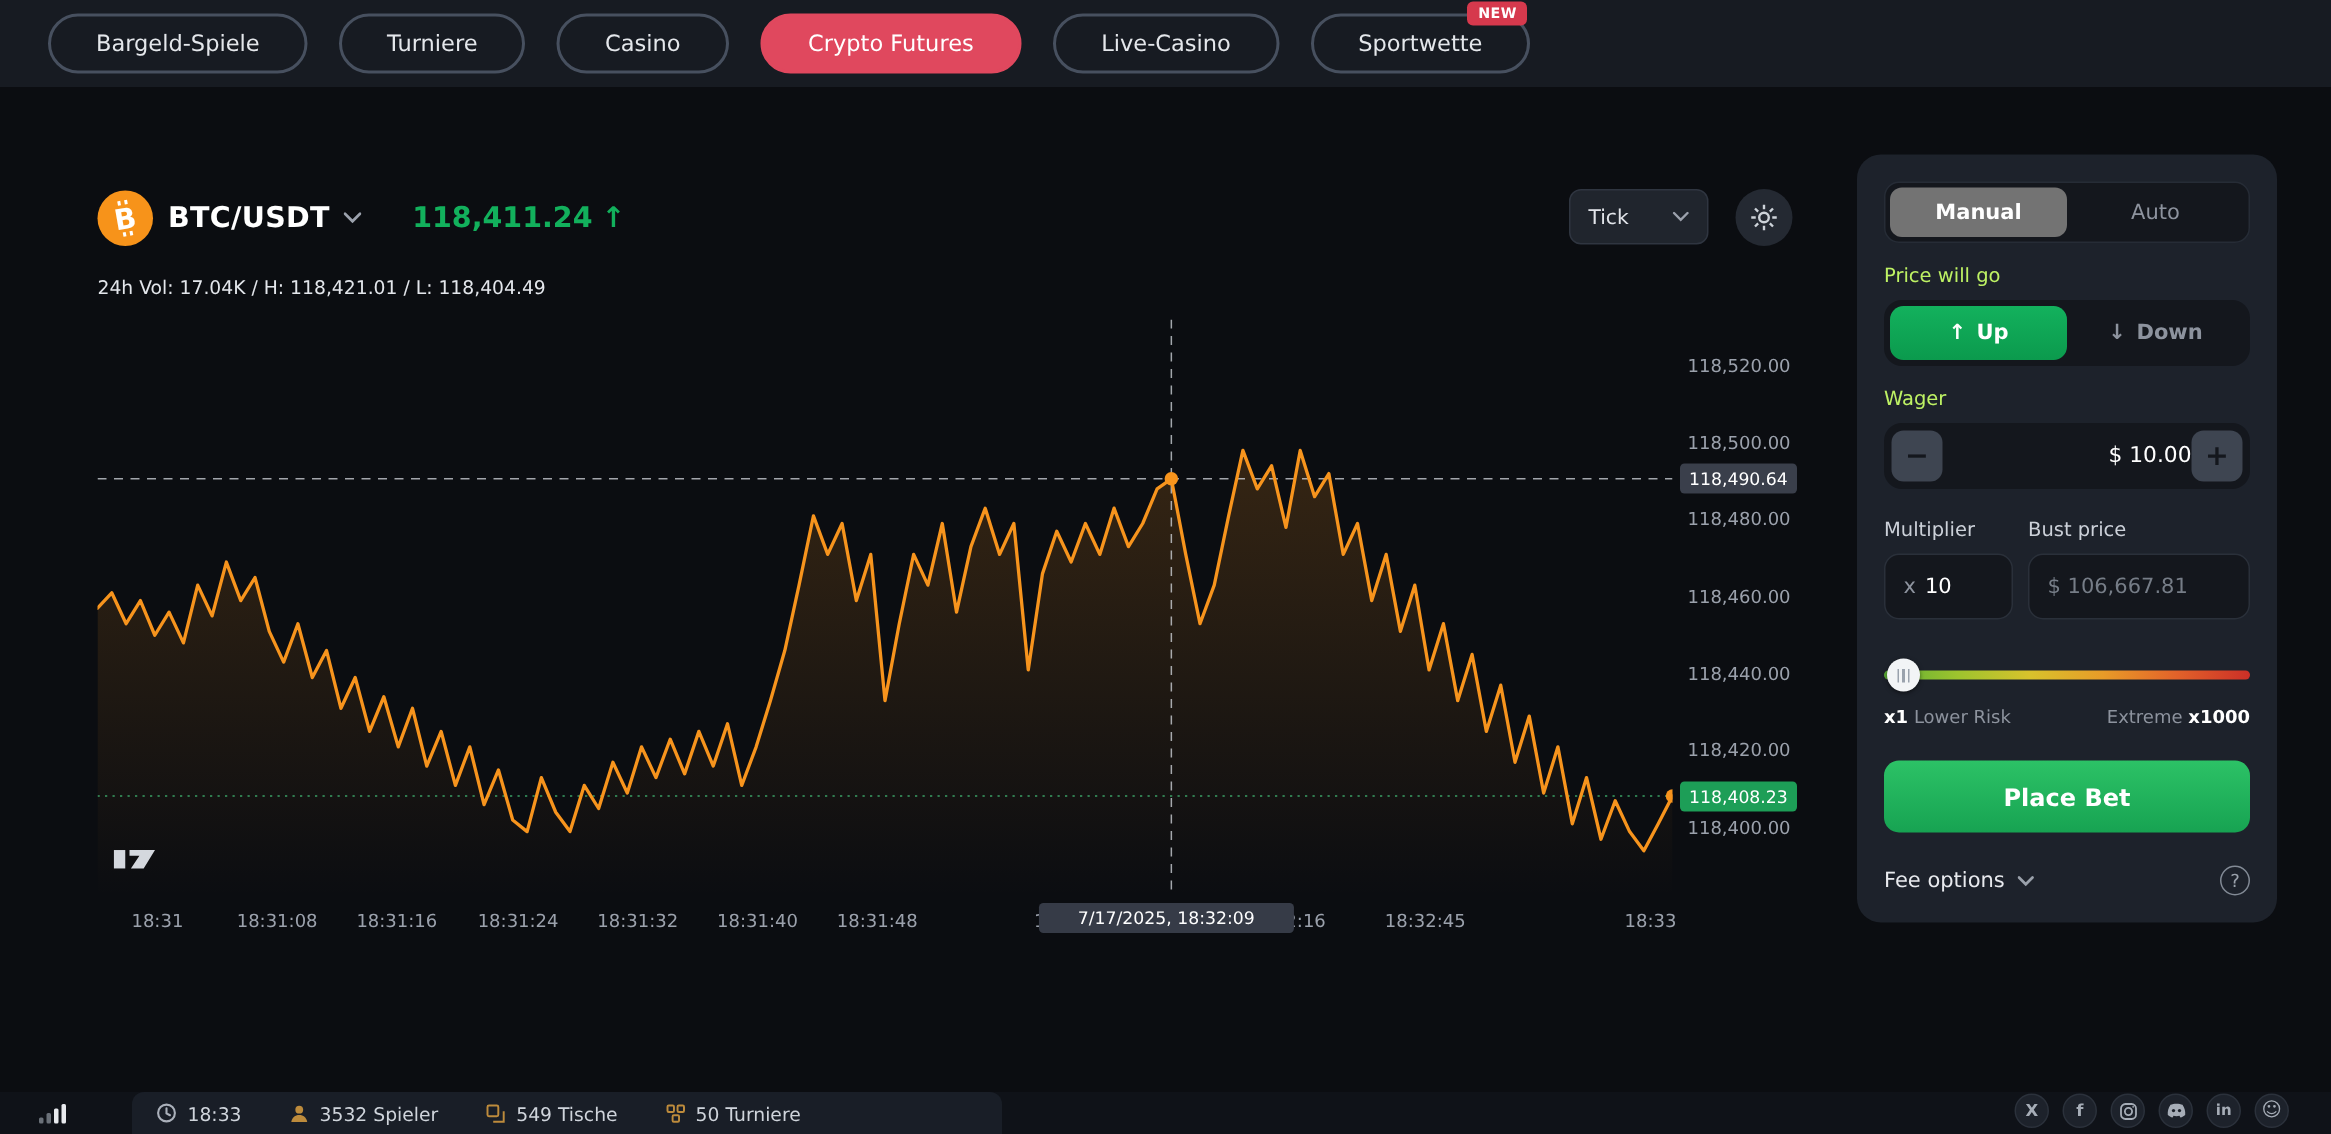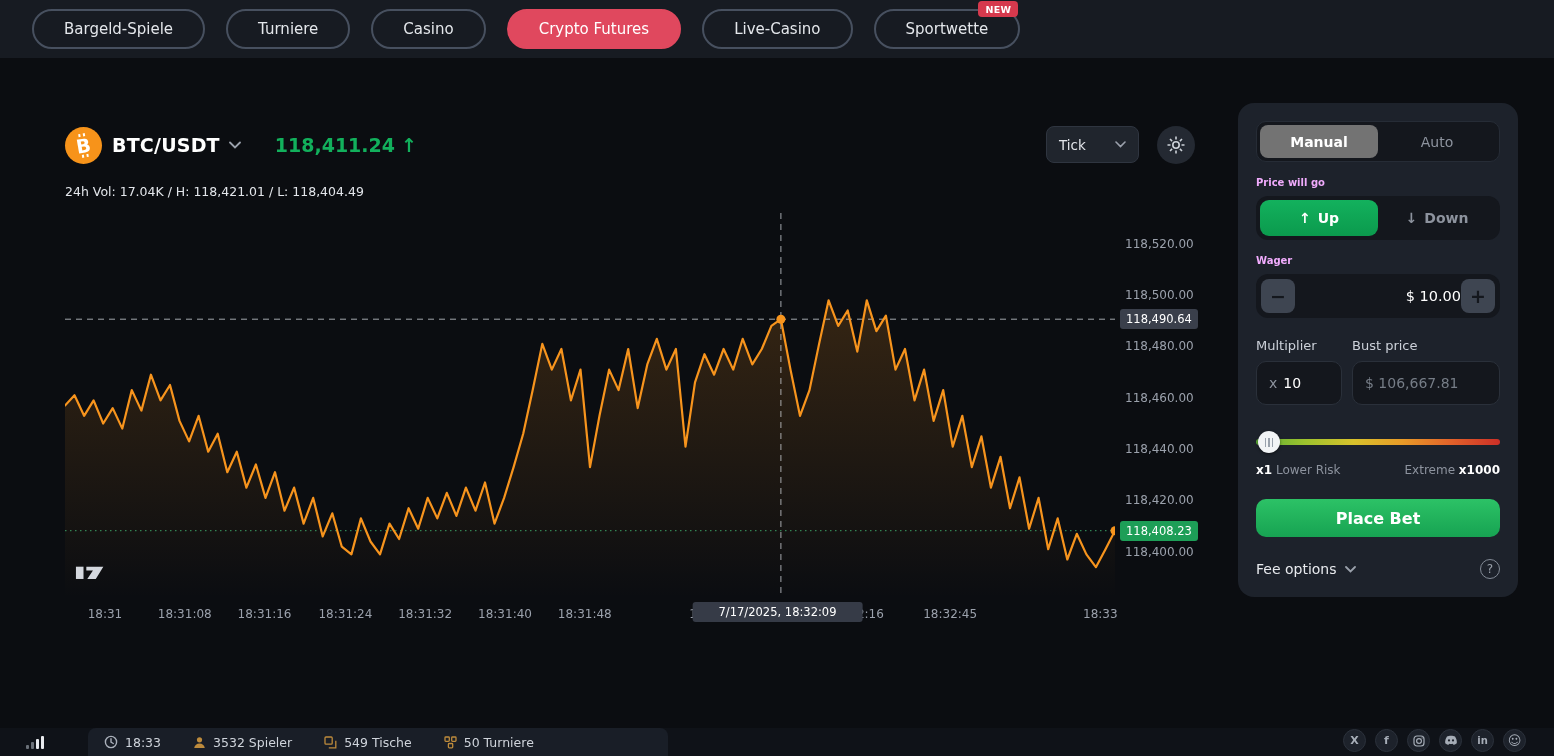--- a/index.html
+++ b/index.html
@@ -32,41 +32,41 @@
   .pbadge.green{background:var(--badge-green,#1d9e57);}
   .x-axis{position:absolute;top:100%;left:0;width:100%;height:28px;font-size:12px;color:#9ba1ac;}
   .xtick{position:absolute;top:9px;transform:translateX(-50%);white-space:nowrap;margin-left:20px;}
   .cross-tooltip{position:absolute;top:4px;transform:translateX(-52%);background:#363b47;color:#fff;font-size:11.5px;padding:3px 26px;border-radius:3px;white-space:nowrap;z-index:2;}
 
   
   .panel{position:absolute;left:1238px;top:103px;width:280px;background:#1d222b;border-radius:16px;padding:18px;}
   .tabs{display:flex;background:#14171d;border:1px solid #262c36;border-radius:10px;padding:3px;}
   .tab{flex:1;height:33px;border:none;background:transparent;color:#8d939e;font-size:14px;font-family:inherit;cursor:pointer;border-radius:8px;}
   .tab.active{background:#737373;color:#fff;font-weight:bold;}
-  .plabel{margin:15px 0 8px;font-size:10px;color:#f0abfc;font-weight:bold;}
+  .plabel{margin:15px 0 8px;font-size:13px;color:#bef264;}
   .updown{display:flex;background:#14171d;border-radius:12px;padding:4px;}
   .ud-btn{flex:1;height:36px;border:none;border-radius:9px;background:transparent;color:#8d939e;font-size:14px;font-weight:bold;font-family:inherit;cursor:pointer;display:flex;align-items:center;justify-content:center;gap:7px;}
   .ud-btn.up{background:linear-gradient(180deg,#13b15d,#0b9a4d);color:#fff;}
   .wager{display:flex;align-items:center;background:#14171d;border-radius:12px;padding:5px;}
   .step{width:34px;height:34px;border:none;border-radius:8px;background:#3e4551;color:#14171d;font-size:19px;font-weight:bold;cursor:pointer;display:flex;align-items:center;justify-content:center;font-family:inherit;}
   .wager-val{flex:1;text-align:right;font-size:14.5px;color:#fff;}
   .duo-labels{display:flex;margin:20px 0 8px;font-size:13px;color:#ccd1d9;}
   .duo-labels span:first-child{width:96px;}
   .duo{display:flex;gap:10px;}
   .input{height:44px;background:#14171d;border:1px solid #2a303a;border-radius:10px;display:flex;align-items:center;padding:0 12px;font-size:14px;cursor:text;}
   .input.mult{width:86px;color:#fff;gap:6px;}
   .input.mult .pre{color:#8d939e;}
   .input.bust{flex:1;color:#767d87;}
   .slider{position:relative;margin-top:26px;height:22px;display:flex;align-items:center;cursor:pointer;}
   .track{width:100%;height:6px;border-radius:3px;background:linear-gradient(90deg,#5aad35,#9dc32e,#d8c22c,#e89b28,#e2622a,#cc2f27);}
   .thumb{position:absolute;left:2px;top:0;width:22px;height:22px;border-radius:50%;background:#f2f4f6;box-shadow:0 1px 3px rgba(0,0,0,.5);display:flex;align-items:center;justify-content:center;gap:2px;cursor:grab;}
   .thumb i{display:block;width:1.5px;height:9px;background:#9aa2ad;}
   .risk-labels{display:flex;justify-content:space-between;margin-top:10px;font-size:12px;color:#8d939e;}
   .risk-labels b{color:#fff;}
-  .place-bet{margin-top:22px;width:100%;height:38px;border:none;border-radius:10px;background:linear-gradient(180deg,#2cc266,#17a352);color:#fff;font-size:16px;font-weight:bold;font-family:inherit;cursor:pointer;}
+  .place-bet{margin-top:22px;width:100%;height:48px;border:none;border-radius:10px;background:linear-gradient(180deg,#2cc266,#17a352);color:#fff;font-size:16px;font-weight:bold;font-family:inherit;cursor:pointer;}
   .fee-row{margin-top:22px;display:flex;align-items:center;justify-content:space-between;}
   .fee{display:flex;align-items:center;gap:8px;font-size:14px;font-weight:normal;color:#e8eaee;cursor:pointer;}
   .help{width:20px;height:20px;border-radius:50%;border:1.5px solid #828a95;color:#9aa1ab;font-size:12px;display:flex;align-items:center;justify-content:center;cursor:pointer;}
 
   
   .bottombar{position:absolute;left:0;bottom:0;width:100%;height:28px;background:#0f1218;}
   .signal{position:absolute;left:26px;bottom:7px;display:flex;align-items:flex-end;gap:2px;}
   .signal i{display:block;width:3px;border-radius:1px;background:#e8eaee;}
   .signal i:nth-child(1){height:4px;background:#6a7078;}
   .signal i:nth-child(2){height:7px;background:#6a7078;}

